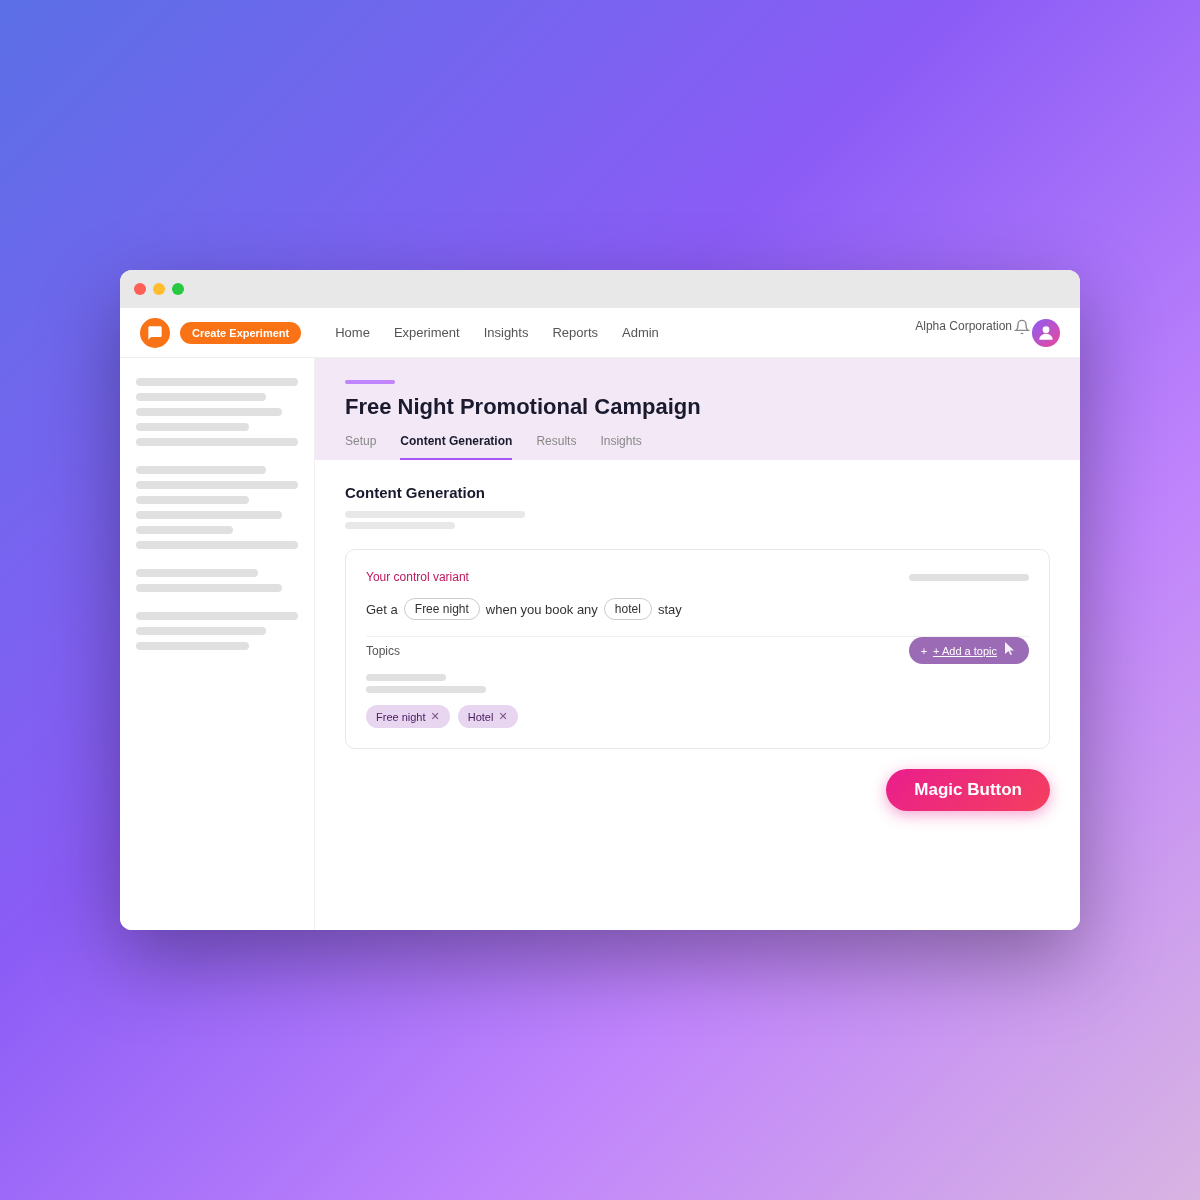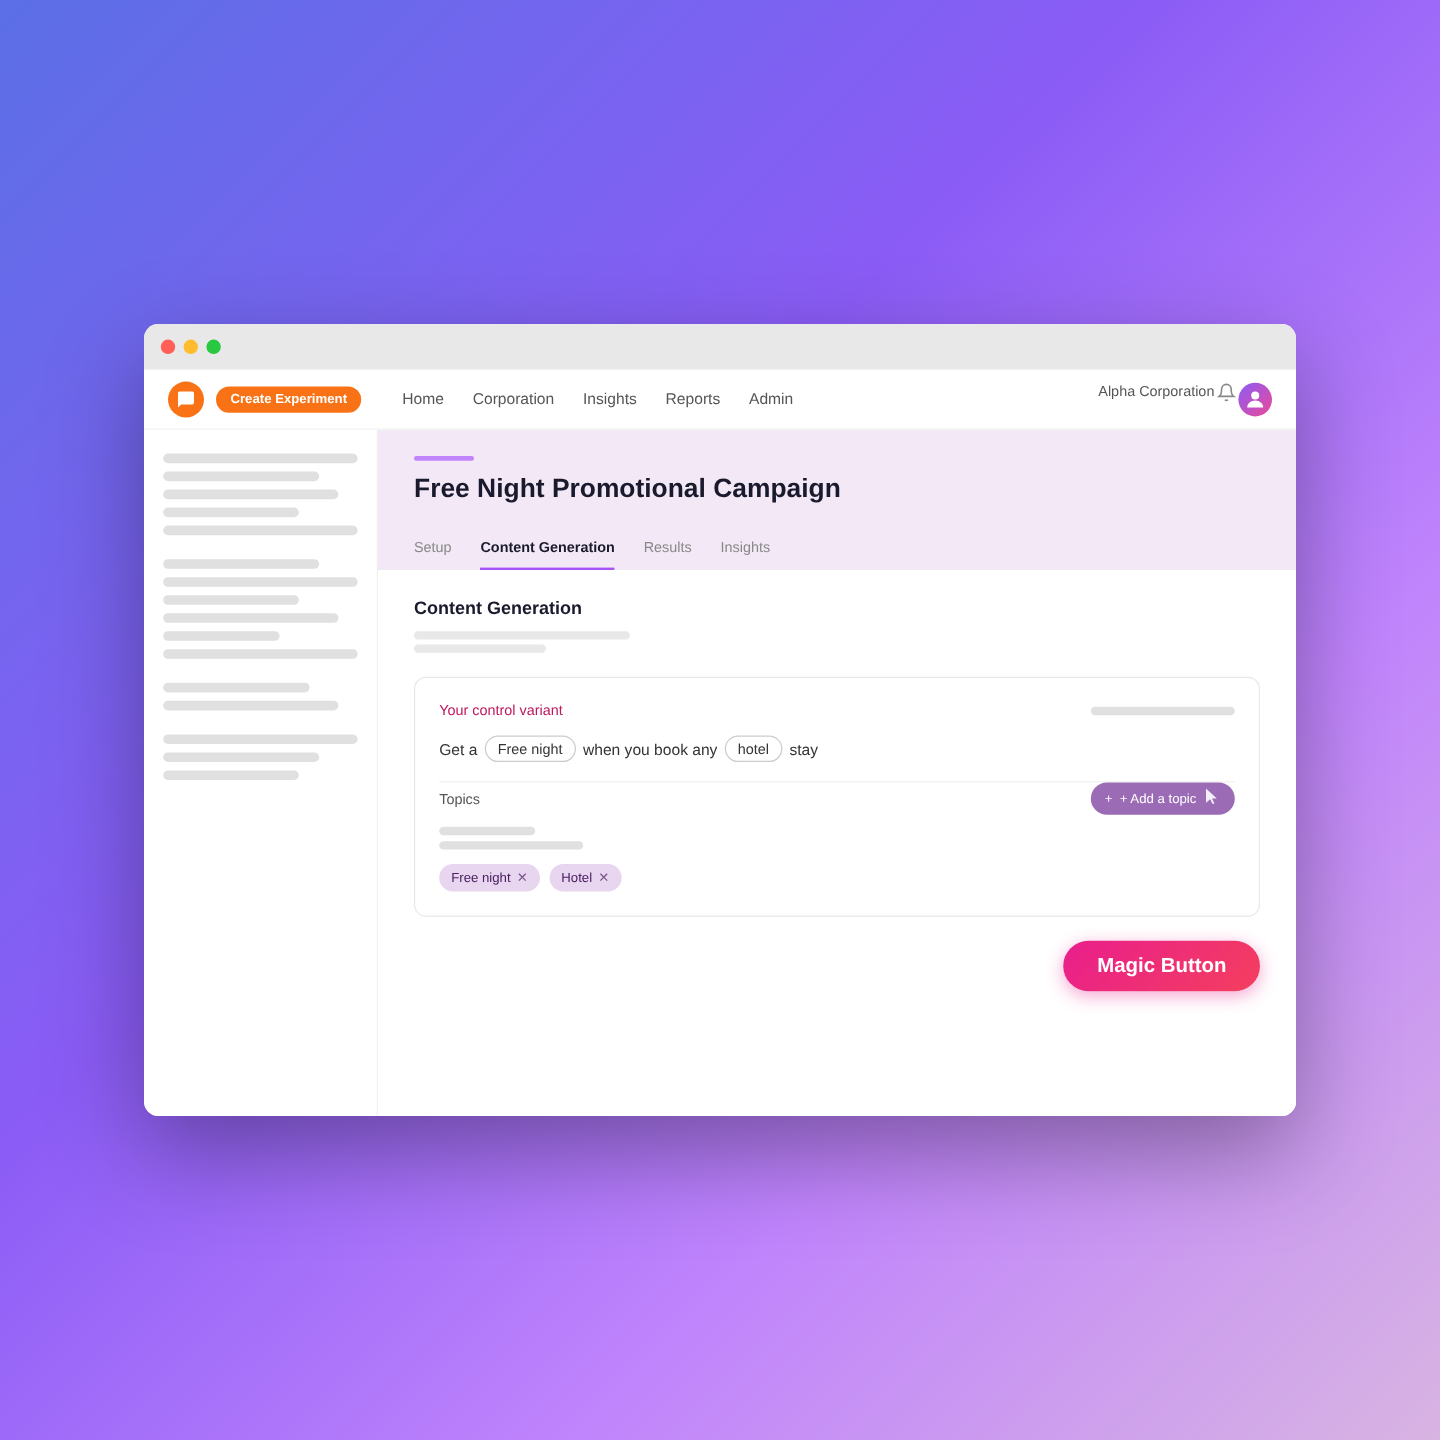--- a/index.html
+++ b/index.html
@@ -194,21 +194,21 @@
       height: 4px;
       background: #c084fc;
       border-radius: 2px;
       margin-bottom: 10px;
     }
 
     .page-title {
       font-size: 22px;
       font-weight: 700;
       color: #1a1a2e;
-      margin-bottom: 29px;
+      margin-bottom: 14px;
     }
 
     .page-tabs {
       display: flex;
       gap: 24px;
       align-items: center;
     }
 
     .page-tab {
       font-size: 12px;
@@ -406,21 +406,21 @@
 
     <nav class="navbar">
       <div class="navbar-logo">
         <svg width="16" height="16" viewBox="0 0 24 24" fill="white">
           <path d="M20 2H4c-1.1 0-2 .9-2 2v18l4-4h14c1.1 0 2-.9 2-2V4c0-1.1-.9-2-2-2z"></path>
         </svg>
       </div>
       <button class="create-btn">Create Experiment</button>
       <div class="nav-links">
         <a class="nav-link">Home</a>
-        <a class="nav-link">Corporation</a>
+        <a class="nav-link">Experiment</a>
         <a class="nav-link">Insights</a>
         <a class="nav-link">Reports</a>
         <a class="nav-link">Admin</a>
       </div>
       <div class="nav-right">
         <span class="nav-company">Alpha Corporation</span>
         <span class="nav-bell">
           <svg width="16" height="16" viewBox="0 0 24 24" fill="none" stroke="#888" stroke-width="2">
             <path d="M18 8A6 6 0 0 0 6 8c0 7-3 9-3 9h18s-3-2-3-9"></path>
             <path d="M13.73 21a2 2 0 0 1-3.46 0"></path>
@@ -493,21 +493,21 @@
               <span>when you book any</span>
               <span class="pill-tag">hotel</span>
               <span>stay</span>
             </div>
 
             <div class="topics-section">
               <div class="topics-header">
                 <span class="topics-label">Topics</span>
                 <button class="add-topic-btn">
                   <span>+</span>
-                  <span style="margin-left:2px;">+ Add a topic</span>
+                  <span style="margin-left:2px;text-decoration:underline;">+ Add a topic</span>
                   <span style="margin-left:4px; font-size:13px;">
                     <svg width="12" height="14" viewBox="0 0 12 14" fill="white" opacity="0.9">
                       <path d="M0 0 L0 12 L3.5 9 L5.5 13 L7 12.5 L5 8.5 L9 8.5 Z"></path>
                     </svg>
                   </span>
                 </button>
               </div>
               <div class="topics-skel-1"></div>
               <div class="topics-skel-2"></div>
               <div class="topic-tags">

